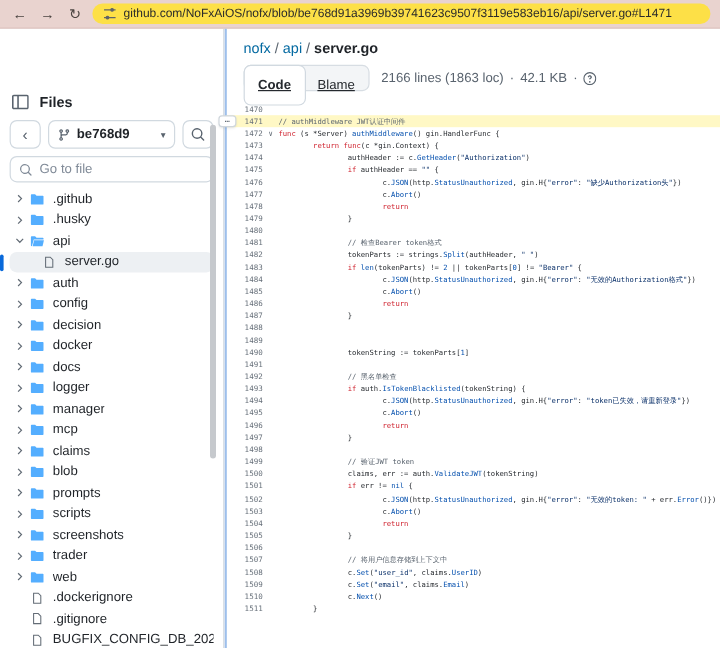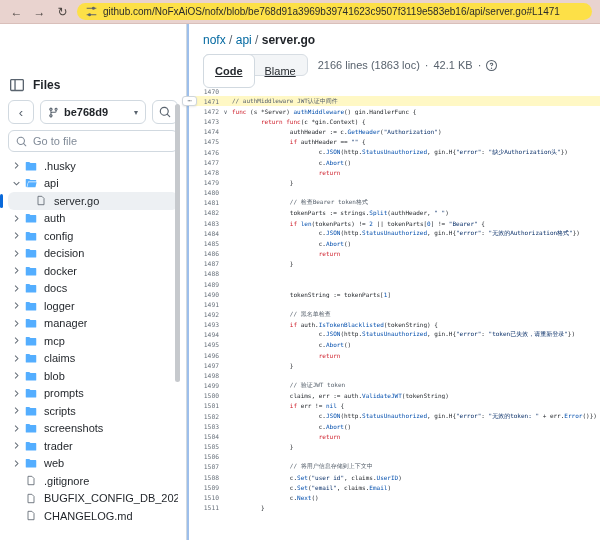--- a/index.html
+++ b/index.html
@@ -130,20 +130,33 @@
           <span class="chev">
             <svg width="9" height="9" viewBox="0 0 16 16">
               <path d="M5.5 3l5 5-5 5" fill="none" stroke="#636c76" stroke-width="1.8"></path>
             </svg>
           </span>
           <span class="ticon">
             <svg width="12" height="12" viewBox="0 0 16 16">
               <path fill="#54aeff" d="M1.75 2.5h3.9l1.6 1.6h7c.4 0 .75.35.75.75v8.4c0 .4-.35.75-.75.75H1.75c-.4 0-.75-.35-.75-.75V3.25c0-.4.35-.75.75-.75z"></path>
             </svg>
           </span>
+          <span class="tlabel">.github</span>
+        </div>
+        <div class="trow">
+          <span class="chev">
+            <svg width="9" height="9" viewBox="0 0 16 16">
+              <path d="M5.5 3l5 5-5 5" fill="none" stroke="#636c76" stroke-width="1.8"></path>
+            </svg>
+          </span>
+          <span class="ticon">
+            <svg width="12" height="12" viewBox="0 0 16 16">
+              <path fill="#54aeff" d="M1.75 2.5h3.9l1.6 1.6h7c.4 0 .75.35.75.75v8.4c0 .4-.35.75-.75.75H1.75c-.4 0-.75-.35-.75-.75V3.25c0-.4.35-.75.75-.75z"></path>
+            </svg>
+          </span>
           <span class="tlabel">.husky</span>
         </div>
         <div class="trow">
           <span class="chev">
             <svg width="9" height="9" viewBox="0 0 16 16">
               <path d="M3 5.5l5 5 5-5" fill="none" stroke="#636c76" stroke-width="1.8"></path>
             </svg>
           </span>
           <span class="ticon">
             <svg width="12" height="12" viewBox="0 0 16 16">
@@ -349,20 +362,29 @@
             <svg width="9" height="9" viewBox="0 0 16 16">
               <path d="M5.5 3l5 5-5 5" fill="none" stroke="#636c76" stroke-width="1.8"></path>
             </svg>
           </span>
           <span class="ticon">
             <svg width="12" height="12" viewBox="0 0 16 16">
               <path fill="#54aeff" d="M1.75 2.5h3.9l1.6 1.6h7c.4 0 .75.35.75.75v8.4c0 .4-.35.75-.75.75H1.75c-.4 0-.75-.35-.75-.75V3.25c0-.4.35-.75.75-.75z"></path>
             </svg>
           </span>
           <span class="tlabel">web</span>
+        </div>
+        <div class="trow">
+          <span class="chev"></span>
+          <span class="ticon">
+            <svg width="10" height="11" viewBox="0 0 16 16">
+              <path fill="none" stroke="#636c76" stroke-width="1.4" d="M3.2 1.3h6.2l3.4 3.4v10H3.2z"></path>
+            </svg>
+          </span>
+          <span class="tlabel">.dockerignore</span>
         </div>
         <div class="trow">
           <span class="chev"></span>
           <span class="ticon">
             <svg width="10" height="11" viewBox="0 0 16 16">
               <path fill="none" stroke="#636c76" stroke-width="1.4" d="M3.2 1.3h6.2l3.4 3.4v10H3.2z"></path>
             </svg>
           </span>
           <span class="tlabel">.gitignore</span>
         </div>

